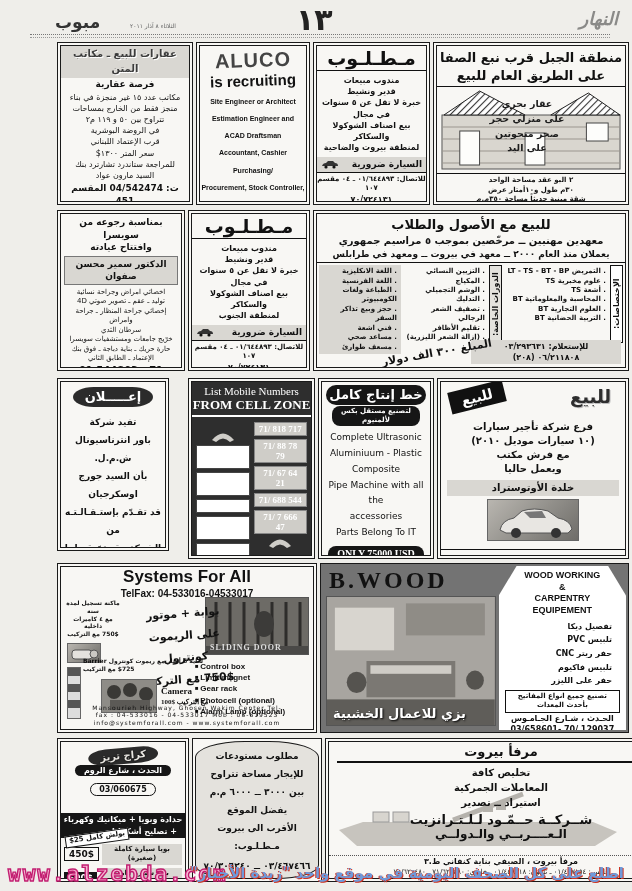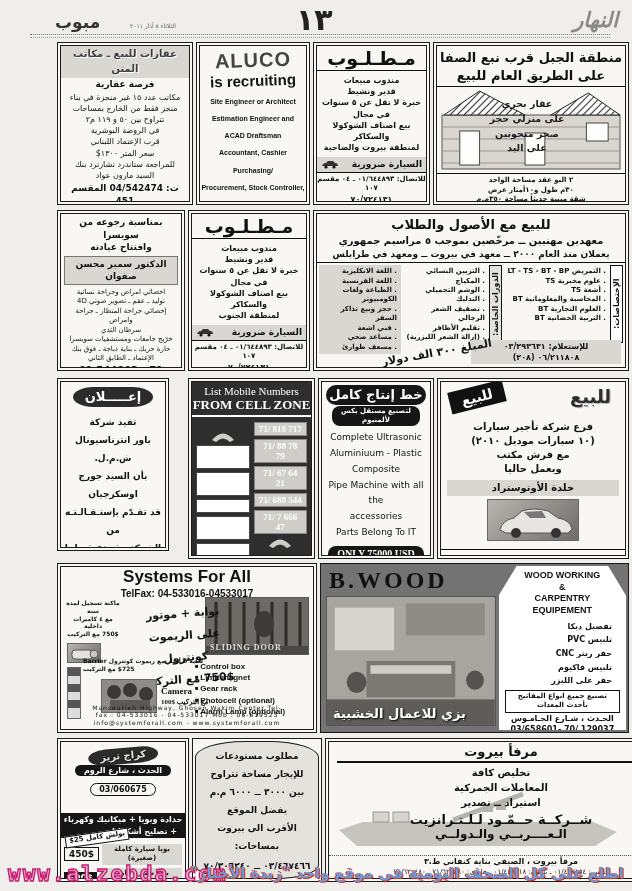--- a/index.html
+++ b/index.html
@@ -5,21 +5,21 @@
   * { margin:0; padding:0; box-sizing:border-box; }
   html,body { background:#d8d6d1; }
   body { font-family:"DejaVu Sans", sans-serif; }
   #page {
     position:relative; width:632px; height:891px; margin:0 auto;
     background:#efeeea; overflow:hidden;
     font-family:"DejaVu Sans", sans-serif; color:#111;
   }
   
   #hdr { position:absolute; left:0; top:0; width:632px; height:38px; }
-  .hdr-logo { position:absolute; right:14px; top:8px; font-size:21px; font-weight:bold; font-style:italic; color:#8a8a88; direction:rtl; }
+  .hdr-logo { position:absolute; right:14px; top:8px; font-size:18px; font-weight:bold; font-style:italic; color:#8a8a88; direction:rtl; }
   .hdr-page { position:absolute; left:296px; top:2px; font-size:30px; font-weight:bold; color:#222; }
   .hdr-sec  { position:absolute; left:55px; top:12px; font-size:17px; font-weight:bold; color:#333; direction:rtl; }
   .hdr-date { position:absolute; left:130px; top:22px; font-size:6px; color:#666; direction:rtl; }
   .hdr-rule { position:absolute; left:30px; top:34px; width:580px; border-top:1px dotted #777; }
   .hdr-rule2{ position:absolute; left:30px; top:37px; width:580px; border-top:1px dotted #999; }
 
   
   .ad { position:absolute; background:#f8f7f4; border:1px solid #1a1a1a; overflow:hidden; }
   .inner { border:1px solid #1a1a1a; margin:2px; height:calc(100% - 4px); overflow:hidden; position:relative; }
   .ar { direction:rtl; }
@@ -483,21 +483,21 @@
   </div>
 
   <div class="ad" style="left:192px; top:738px; width:130px; height:144px;">
     <div class="inner ar c" style="background:#e4e2dd; border-radius:40% 40% 35% 35% / 12% 12% 10% 10%; display:flex; flex-direction:column; justify-content:space-evenly;">
       <div class="b t9" style="line-height:2.0;">
           <div>مطلوب مستودعات</div>
           <div>للإيجار مساحة تتراوح</div>
           <div>بين ٣٠٠٠ ــ ٦٠٠٠ م.م</div>
           <div>يفضل الموقع</div>
           <div>الأقرب الى بيروت</div>
-          <div>بمساحات:</div>
+          <div>مـطـلـوب:</div>
         </div>
       <div class="b t9">٠٣/٤٦٧٤٦٦ ــ ٧٠/٣٠٦٢٤٠</div>
     </div>
   </div>
 
   <div class="ad" style="left:325px; top:738px; width:352px; height:144px;">
     <div class="inner ar">
       <div class="c b t13" style="border-bottom:2px solid #111; padding:2px 0; margin:0 8px;">مرفأ بيروت</div>
       <svg width="290" height="60" viewBox="0 0 290 60" style="position:absolute; left:4px; top:48px;">
         <polygon points="6,40 30,32 260,32 284,42 262,56 24,56" fill="#c7c4be"></polygon>

